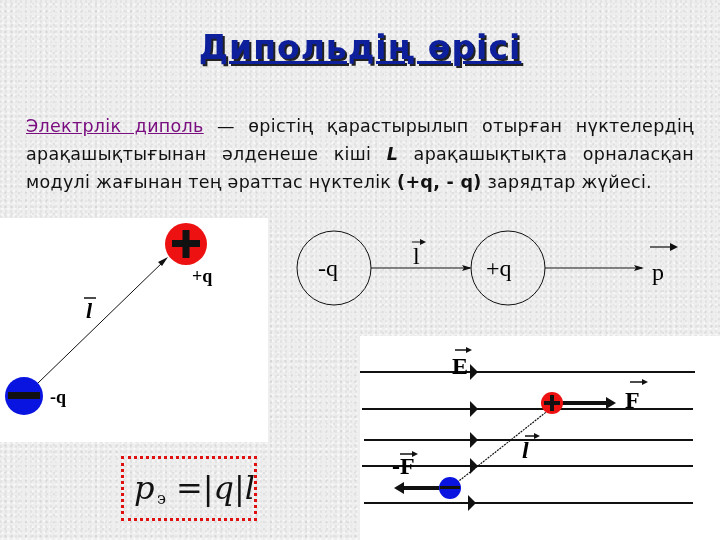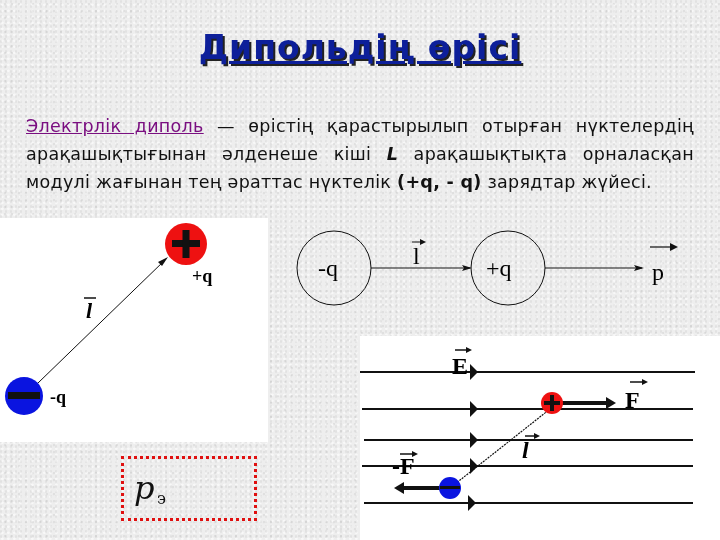--- a/index.html
+++ b/index.html
@@ -127,13 +127,14 @@
     <text x="32" y="138" font-size="24" font-weight="bold">-F</text>
     <line x1="165" y1="100" x2="178" y2="100" stroke="#111" stroke-width="1.5"></line>
     <polygon points="180,100 174,97 174,103" fill="#111"></polygon>
     <text x="162" y="122" font-size="24" font-weight="bold" font-style="italic">l</text>
   </svg>
 </div>
 
 <div class="formula-box">
   <span style="position:absolute;left:10px;top:10px;">p</span>
   <span style="position:absolute;left:33px;top:30px;font-size:16px;font-style:normal;">э</span>
+  <span style="position:absolute;left:52px;top:10px;">=|q|l</span>
 </div>
 
 </body></html>

